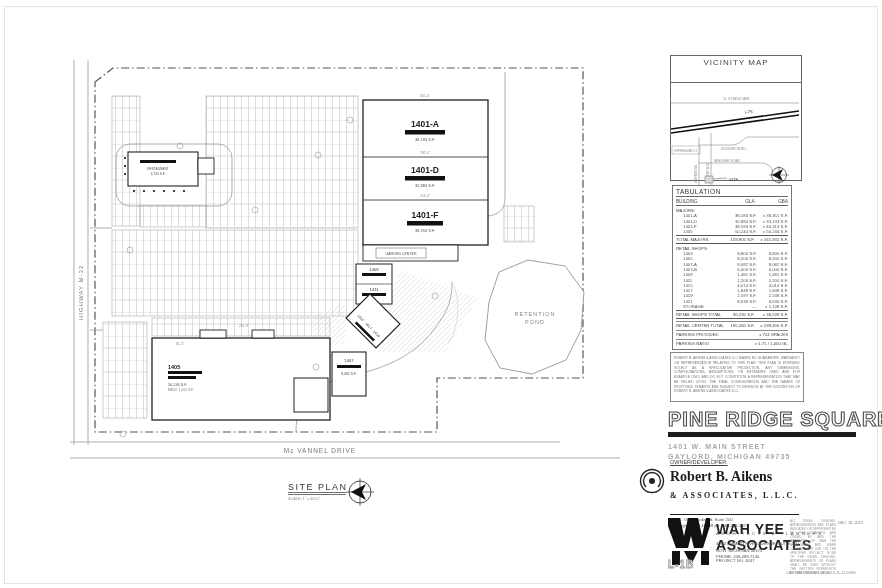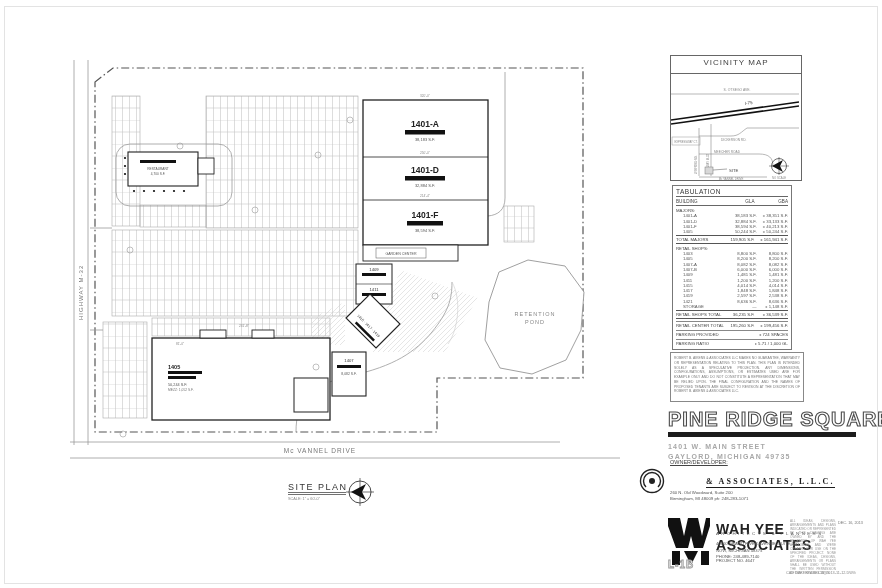--- a/index.html
+++ b/index.html
@@ -1,21 +1,21 @@
 <!DOCTYPE html>
 <html><head>
 <meta charset="utf-8">
 <style>
   html,body{margin:0;padding:0;background:#fff;}
   #sheet{position:relative;width:882px;height:588px;background:#fff;overflow:hidden;
          font-family:"Liberation Sans",sans-serif;color:#333;}
   .scan-border{position:absolute;left:4px;top:6px;width:872px;height:576px;border:1px solid #e3e3e3;}
   
   .vmap{position:absolute;left:670px;top:55px;width:130px;height:124px;border:1px solid #666;background:#fff;}
-  .vmap-title{font-size:8px;letter-spacing:1px;color:#444;text-align:center;padding:2px 0 6px;border-bottom:1px solid #666;}
+  .vmap-title{font-size:8px;letter-spacing:1px;color:#444;text-align:center;padding:2px 0 15px;border-bottom:1px solid #666;}
   .tab{position:absolute;left:672px;top:185px;width:112px;border:1px solid #777;background:#fff;padding:1px 3px 2px;}
   .tab-title{font-size:6.5px;letter-spacing:.5px;color:#333;border-bottom:1px solid #666;padding:1px 0;}
   .thead,.trow{display:flex;align-items:baseline;}
   .thead{font-size:4.6px;color:#444;border-bottom:1px solid #666;padding:1.5px 0;}
   .trow{font-size:4.3px;color:#555;line-height:5.3px;}
   .tc{white-space:nowrap;overflow:hidden;}
   .c0{flex:1.7;text-align:left;}
   .c1{flex:1;text-align:right;}
   .c2{flex:1.15;text-align:right;}
   .trow.item .c0{padding-left:7px;}
@@ -28,21 +28,21 @@
   .proj{position:absolute;left:668px;top:408px;width:192px;}
   .proj-name{font-size:20px;font-weight:bold;letter-spacing:1px;color:#fdfdfd;
              -webkit-text-stroke:1.1px #4c4c4c;white-space:nowrap;}
   .proj-bar{width:188px;height:5px;background:#1c1c1c;margin-top:1px;}
   .proj-addr{margin-top:5px;font-size:7px;font-weight:bold;letter-spacing:1.2px;color:#a8a8a8;line-height:1.45;}
   .owner{position:absolute;left:670px;top:459px;width:190px;}
   .owner-head{font-size:5.5px;color:#444;text-decoration:underline;margin-bottom:5px;}
   .owner-logo{position:absolute;left:-32px;top:8px;}
   .owner-name{font-family:"Liberation Serif",serif;font-size:14px;font-weight:bold;color:#1d1d1d;line-height:1;}
   .owner-name2{font-family:"Liberation Serif",serif;font-size:8px;font-weight:bold;letter-spacing:2.2px;
-               color:#1d1d1d;border-bottom:1.3px solid #1d1d1d;display:inline-block;padding-bottom:1px;margin-top:1px;margin-left:36px;}
+               color:#1d1d1d;border-bottom:1.3px solid #1d1d1d;display:inline-block;padding-bottom:14px;margin-top:1px;}
   .owner-addr{font-size:4.3px;color:#555;line-height:1.5;margin-top:2px;}
   
   .arch{position:absolute;left:668px;top:518px;width:215px;}
   .arch-name{position:absolute;left:48px;top:3px;font-size:14px;letter-spacing:.6px;color:#222;font-weight:bold;}
   .arch-sub{position:absolute;left:48px;top:13px;font-size:4.4px;letter-spacing:2.4px;color:#555;}
   .arch-addr{position:absolute;left:48px;top:23px;font-size:4.2px;color:#555;line-height:1.55;}
   .arch-proj{position:absolute;left:48px;top:40px;font-size:4.2px;color:#555;}
   .fineprint{position:absolute;left:790px;top:519px;width:46px;font-size:3.1px;line-height:1.3;
              color:#999;text-align:justify;}
   .date{position:absolute;left:838px;top:521px;font-size:3.8px;color:#777;white-space:nowrap;}
@@ -390,20 +390,21 @@
     </div>
   </div>
 
   <div class="owner">
     <div class="owner-head">OWNER/DEVELOPER:</div>
     <svg class="owner-logo" width="28" height="28" viewBox="-14 -14 28 28">
       <circle r="11.5" fill="none" stroke="#222" stroke-width="1.4"></circle>
       <path d="M -6 6 A 8.5 8.5 0 1 1 6 6" fill="none" stroke="#222" stroke-width="1.4"></path>
       <circle r="3" fill="#222"></circle>
     </svg>
+    <div class="owner-name">Robert B. Aikens</div>
     <div class="owner-name2">&amp; ASSOCIATES, L.L.C.</div>
     <div class="owner-addr">
       <div>260 N. Old Woodward, Suite 200</div>
       <div>Birmingham, MI 48009   ph: 248-283-1071</div>
     </div>
   </div>
 
   <div class="arch">
     <svg width="42" height="48" viewBox="0 0 42 48" style="position:absolute;left:0;top:0;">
       <g fill="#111">

